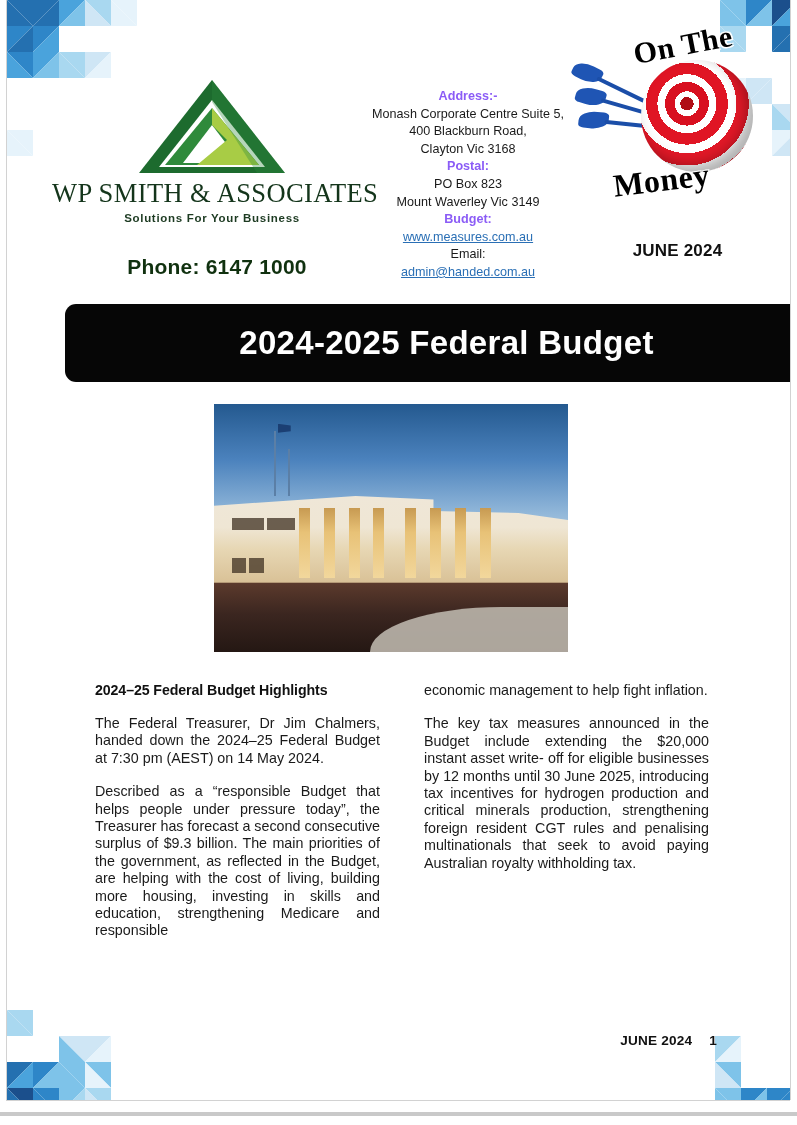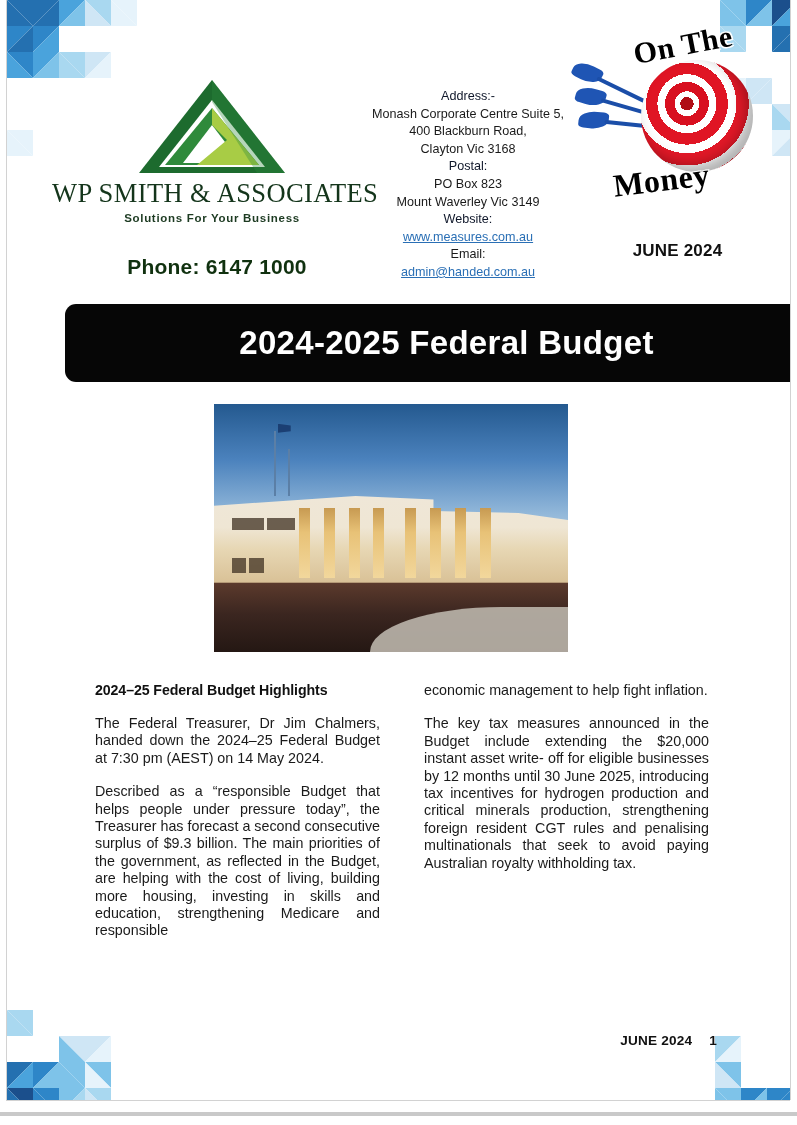--- a/index.html
+++ b/index.html
@@ -120,22 +120,22 @@
     position: absolute;
     left: 355px;
     top: 88px;
     width: 212px;
     text-align: center;
     font-size: 12.6px;
     line-height: 17.6px;
     color: #1a1a1a;
   }
   .contact .lbl-green {
-    color: #0f172a;
-    font-weight: 400;
+    color: #8b5cf6;
+    font-weight: 700;
   }
   .contact .lbl-dark {
     color: #1a1a1a;
     font-weight: 400;
   }
   .contact a {
     color: #2a6fb5;
     text-decoration: underline;
   }
 
@@ -483,21 +483,21 @@
       <div class="phone">Phone: 6147 1000</div>
 
       <div class="contact">
         <div class="lbl-green">Address:-</div>
         <div>Monash Corporate Centre Suite 5,</div>
         <div>400 Blackburn Road,</div>
         <div>Clayton Vic 3168</div>
         <div class="lbl-green">Postal:</div>
         <div>PO Box 823</div>
         <div>Mount Waverley Vic 3149</div>
-        <div class="lbl-green">Website:</div>
+        <div class="lbl-green">Budget:</div>
         <div><a href="#">www.measures.com.au</a></div>
         <div class="lbl-dark">Email:</div>
         <div><a href="#">admin@handed.com.au</a></div>
       </div>
 
       <div class="otm">
 
         <div class="dart" style="left:0px;top:52px;transform:rotate(26deg);">
           <div class="dart-fin" style="left:0px;  top:-6px;"></div>
           <div class="dart-shaft" style="left:26px; top:1px; width:62px;"></div>

